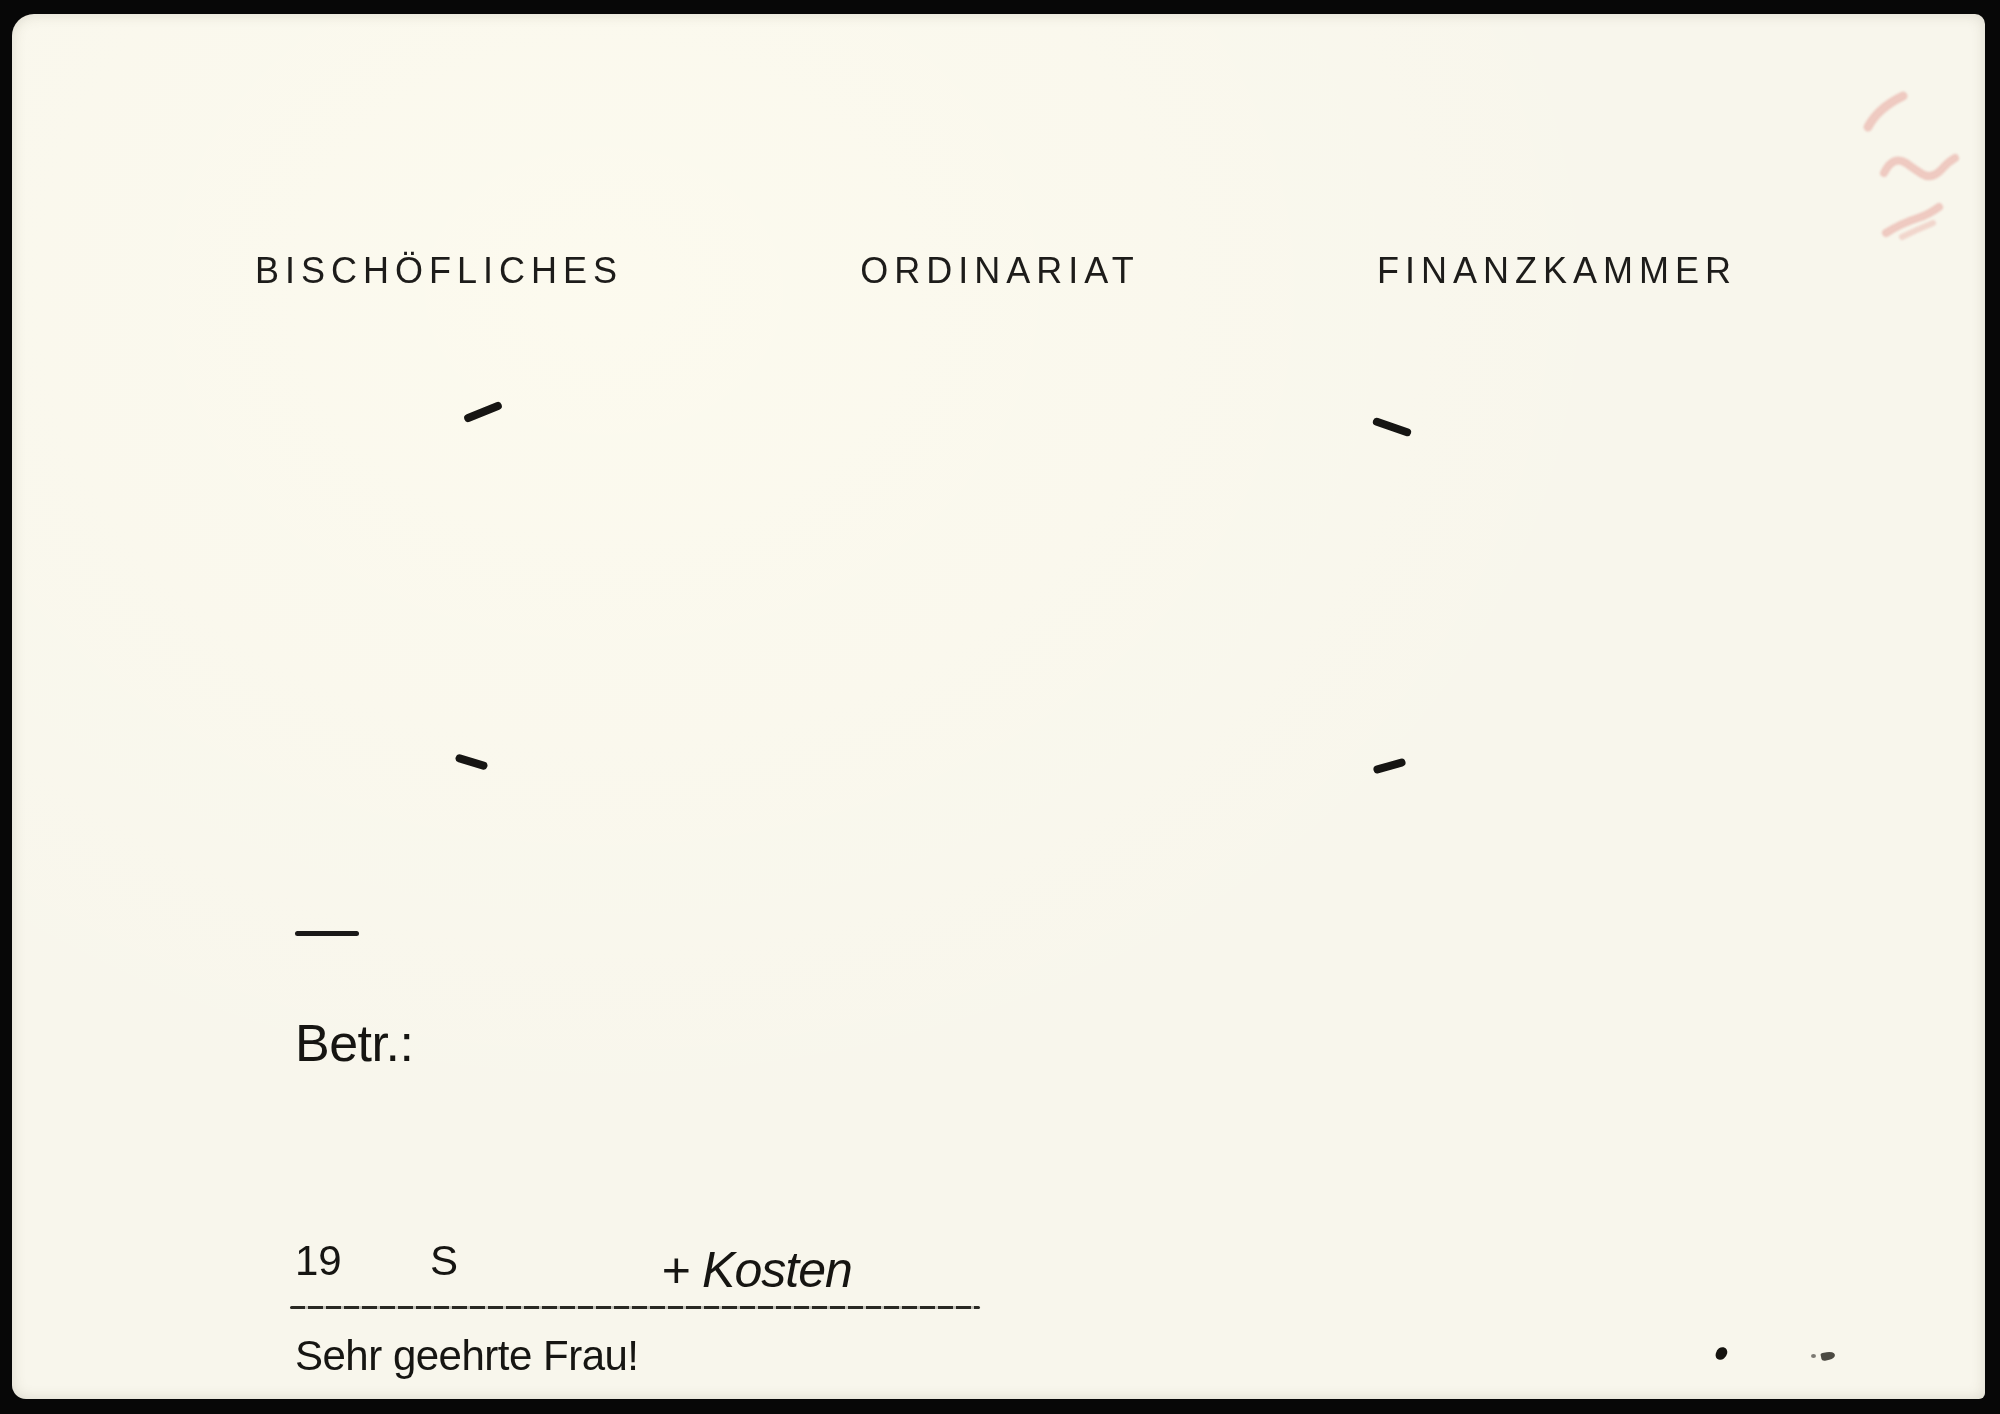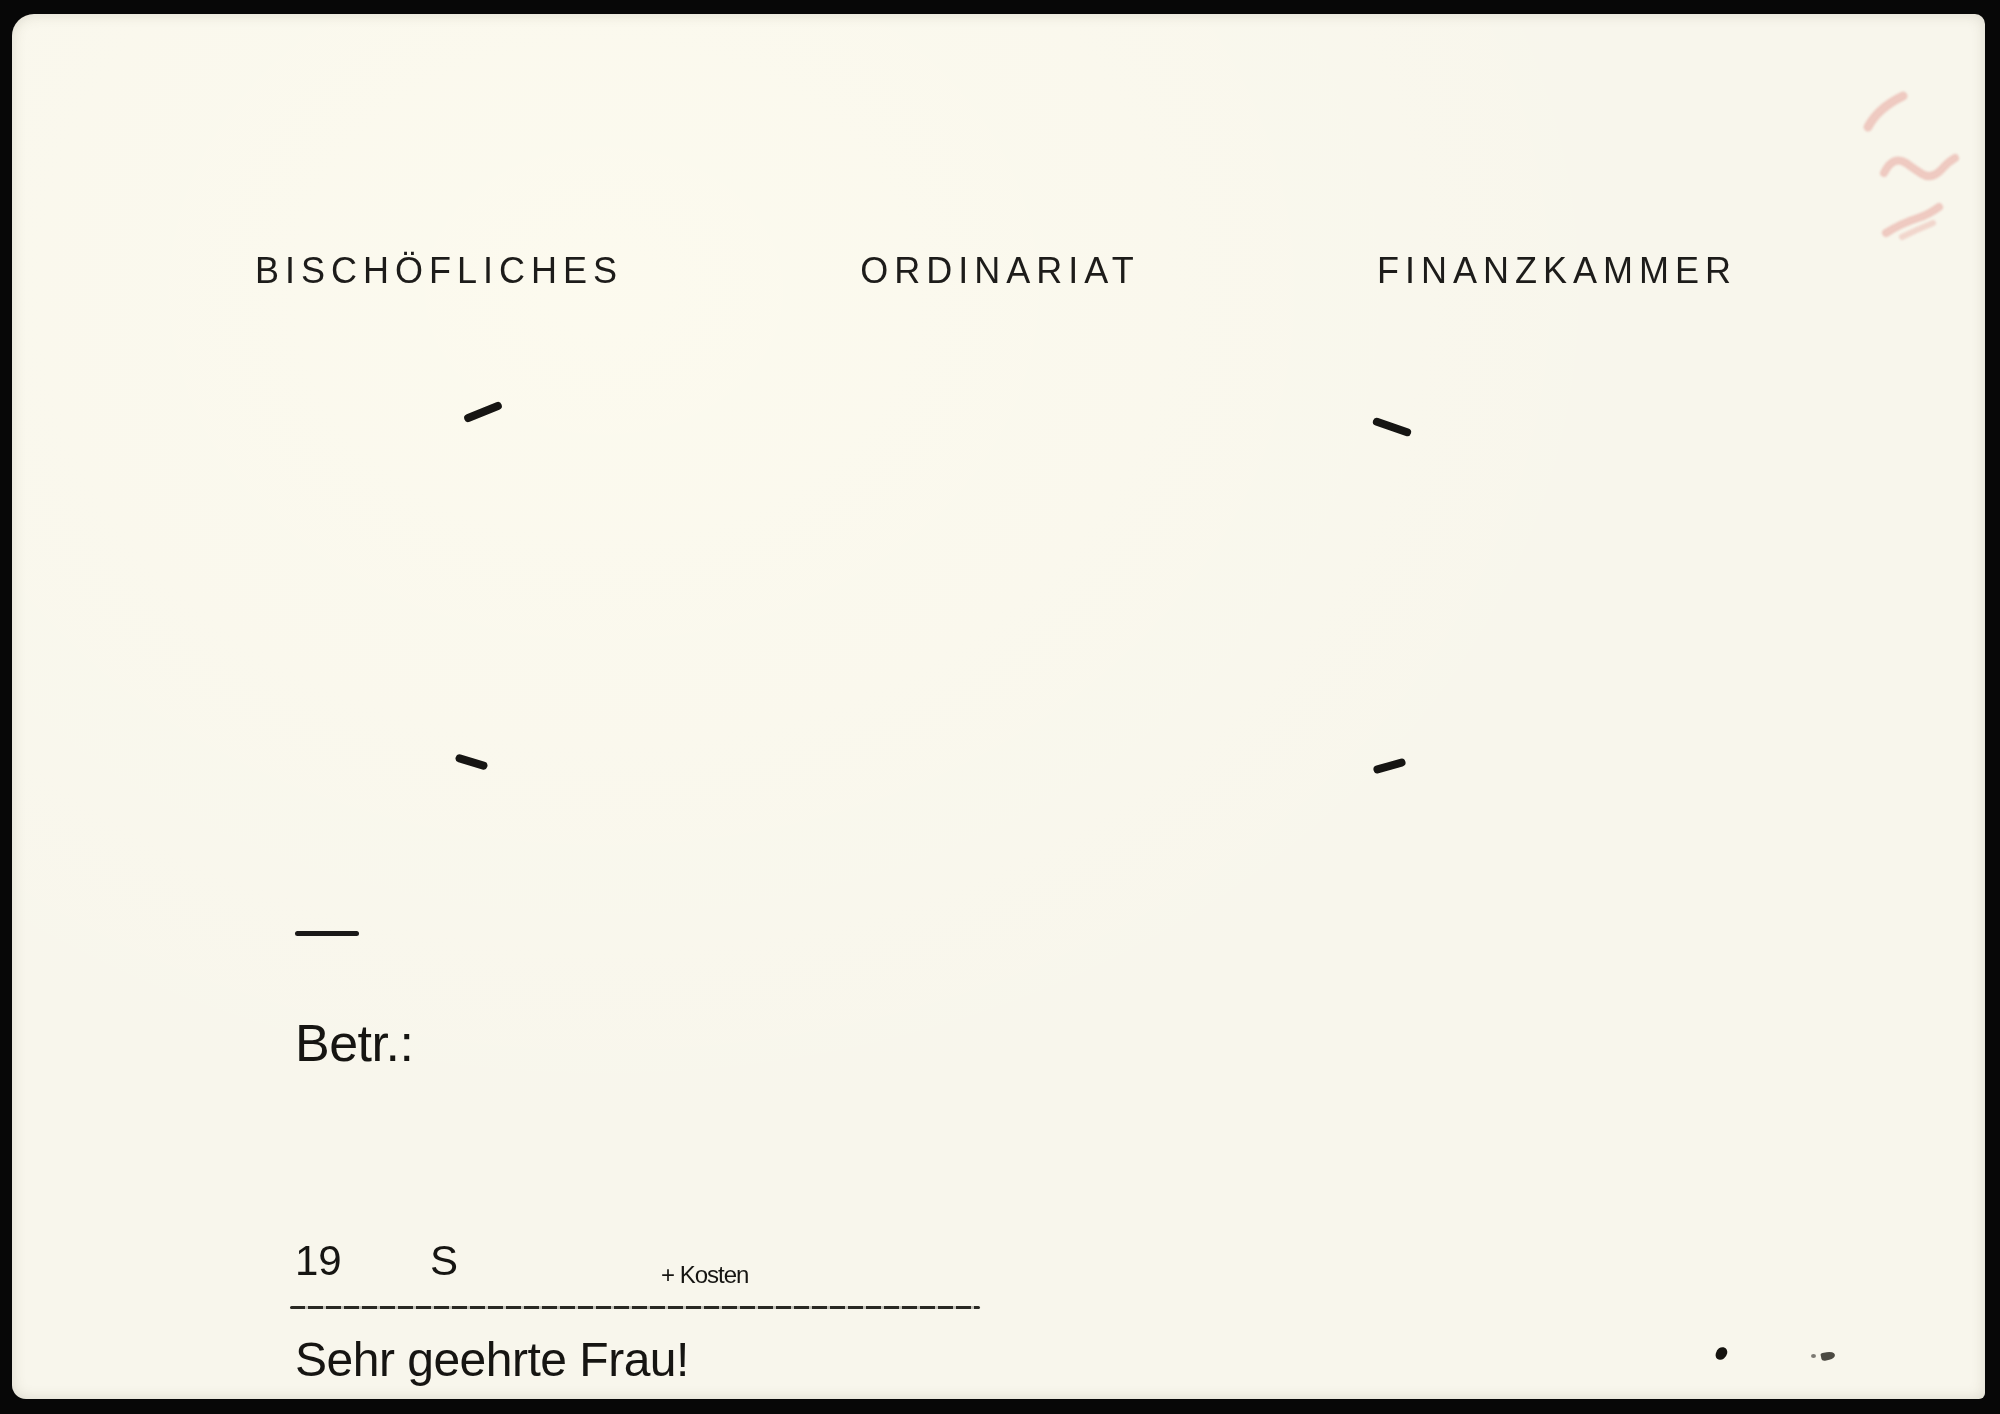--- a/index.html
+++ b/index.html
@@ -77,37 +77,37 @@
     left: 0;
     top: 1223px;
     width: 100%;
     height: 50px;
     font-size: 42px;
     color: #161512;
   }
   .amount-row span { position: absolute; white-space: nowrap; }
   .year-prefix { left: 283px; }
   .currency { left: 418px; }
-  .costs-suffix { left: 649px; top: 24px; font-size: 24px; letter-spacing: -1px; }
+  .costs-suffix { left: 649px; top: 4px; font-size: 50px; letter-spacing: -1px; font-style: italic; }
   .amount-underline {
     position: absolute;
     left: 278px;
     top: 1292px;
     width: 690px;
     height: 3px;
     background: repeating-linear-gradient(90deg,
       #2a2923 0px, #2a2923 15px,
       rgba(42,41,35,0.25) 15px, rgba(42,41,35,0.25) 18px);
     border-radius: 2px;
   }
   .salutation {
     position: absolute;
     left: 283px;
     top: 1318px;
-    font-size: 48px;
+    font-size: 42px;
     letter-spacing: -0.5px;
     color: #161512;
   }
   .red-pencil {
     position: absolute;
     left: 1828px;
     top: 56px;
     width: 160px;
     height: 200px;
     filter: blur(0.8px);

